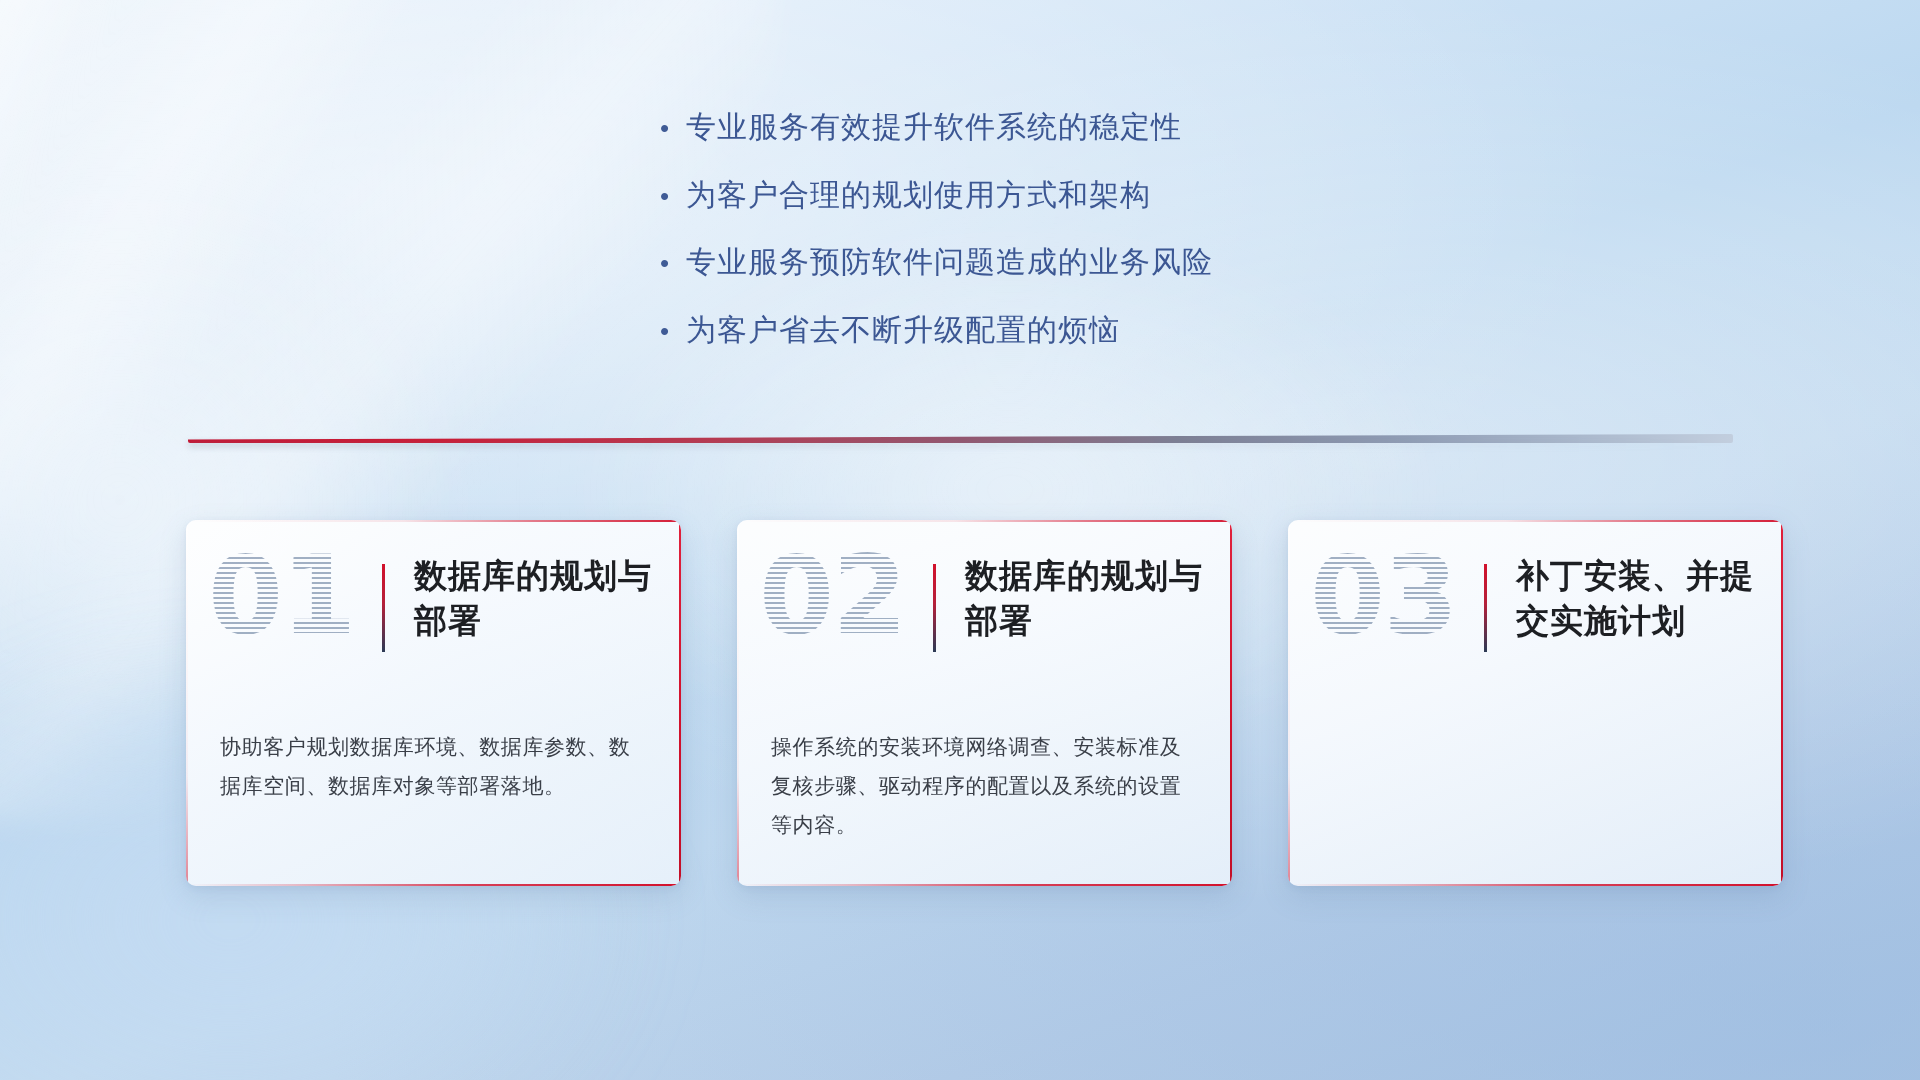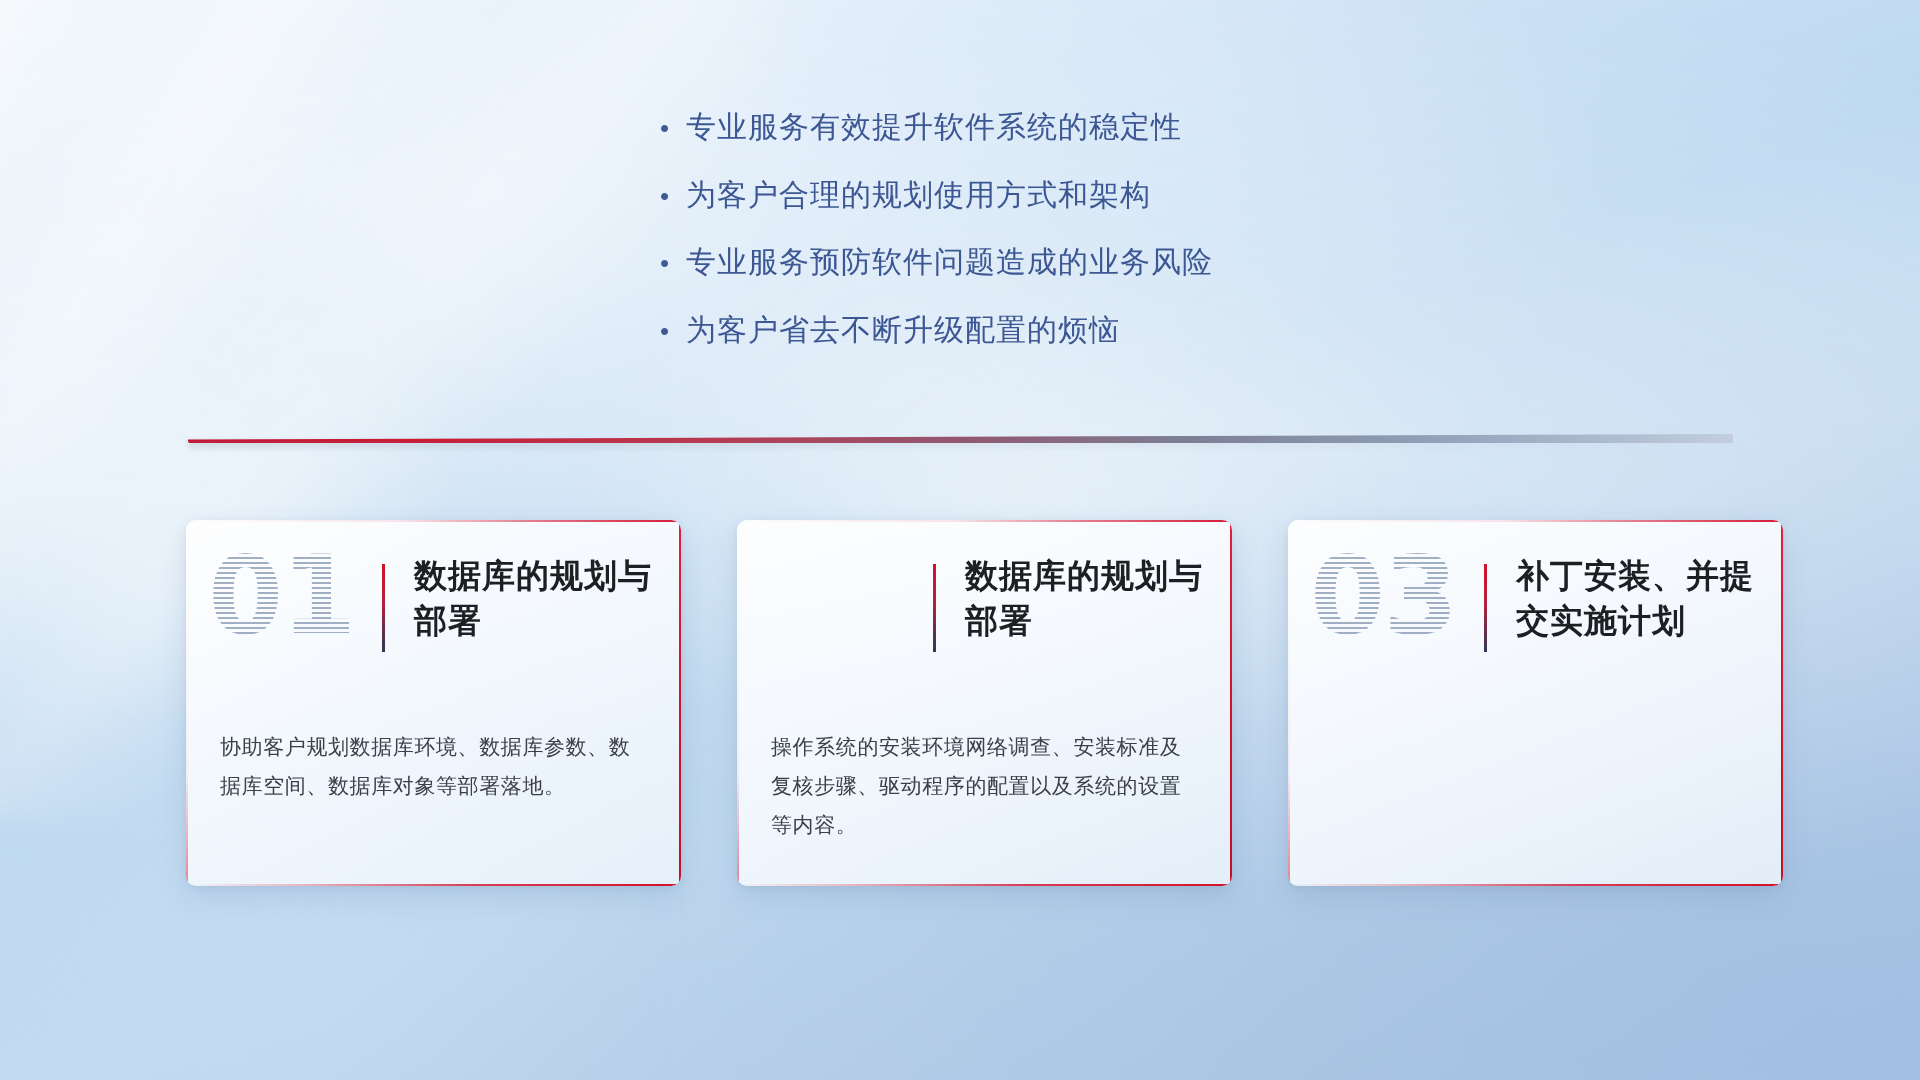--- a/index.html
+++ b/index.html
@@ -193,20 +193,21 @@
       </div>
       <div class="card-body">协助客户规划数据库环境、数据库参数、数据库空间、数据库对象等部署落地。</div>
     </div>
 
     <div class="card">
       <div class="edge-top"></div>
       <div class="edge-right"></div>
       <div class="edge-bottom"></div>
       <div class="edge-left"></div>
       <div class="card-head">
+        <div class="card-num">02</div>
         <div class="card-divider-bar"></div>
         <div class="card-title">数据库的规划与部署</div>
       </div>
       <div class="card-body">操作系统的安装环境网络调查、安装标准及复核步骤、驱动程序的配置以及系统的设置等内容。</div>
     </div>
 
     <div class="card">
       <div class="edge-top"></div>
       <div class="edge-right"></div>
       <div class="edge-bottom"></div>

